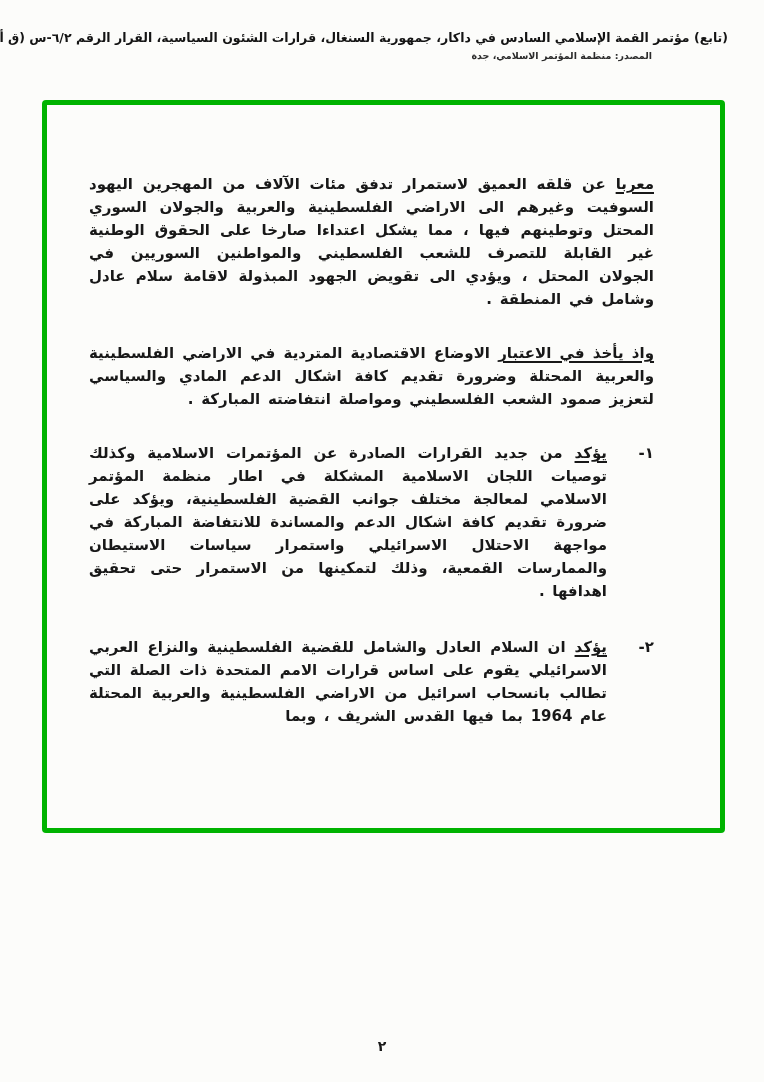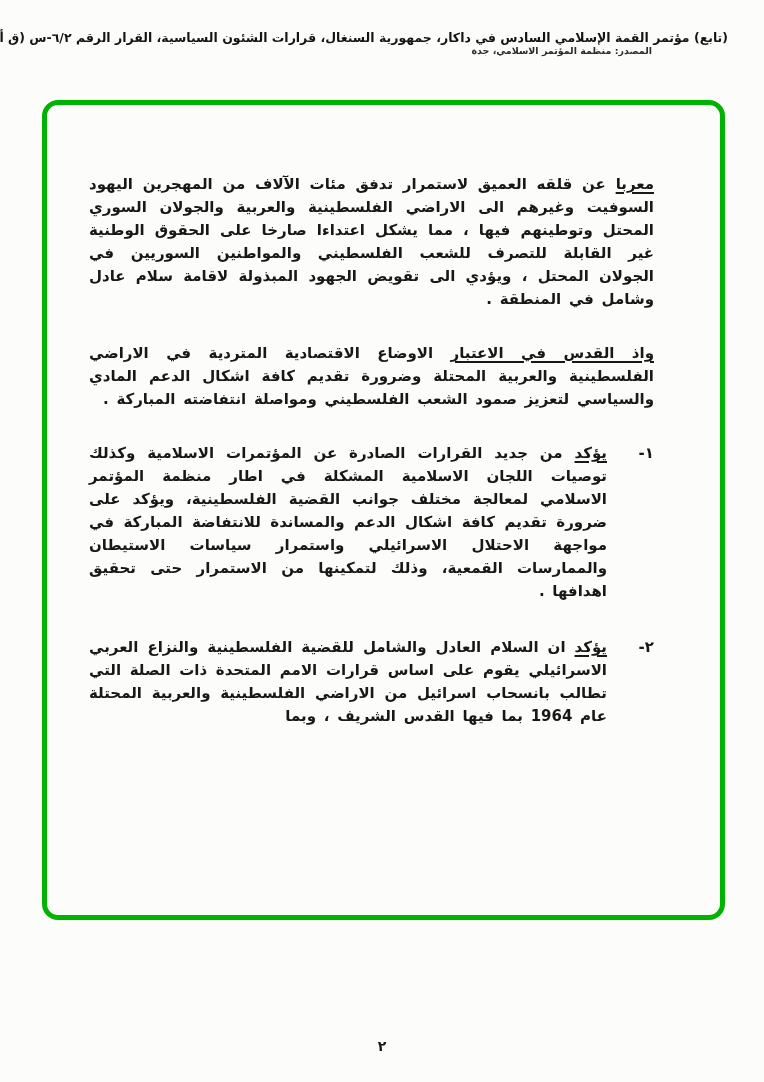--- a/index.html
+++ b/index.html
@@ -22,31 +22,32 @@
   .header-line1 {
     font-size:12.5px;
     font-weight:700;
     color:#141414;
     white-space:nowrap;
   }
   .header-line2 {
     font-size:9.5px;
     font-weight:700;
     color:#2b2b2b;
+    margin-top:5px;
     margin-right:76px;
   }
 
   .doc-frame {
     position:absolute;
     top:100px;
     right:39px;
     width:683px;
-    height:820px;
+    height:733px;
     border:5px solid var(--frame-green, #00b300);
-    border-radius:16px;
+    border-radius:4px;
     background:transparent;
   }
 
   .doc-body {
     position:absolute;
     top:68px;
     right:66px;
     left:42px;
     direction:rtl;
     text-align:justify;
@@ -90,21 +91,21 @@
 
   <div class="doc-frame">
     <div class="doc-body">
 
       <p class="para">
         <span class="lead">معربا</span>
         <span class="rest">عن قلقه العميق لاستمرار تدفق مئات الآلاف من المهجرين اليهود السوفيت وغيرهم الى الاراضي الفلسطينية والعربية والجولان السوري المحتل وتوطينهم فيها ، مما يشكل اعتداءا صارخا على الحقوق الوطنية غير القابلة للتصرف للشعب الفلسطيني والمواطنين السوريين في الجولان المحتل ، ويؤدي الى تقويض الجهود المبذولة لاقامة سلام عادل وشامل في المنطقة .</span>
       </p>
 
       <p class="para">
-        <span class="lead">واذ القدس في الاعتبار</span>
+        <span class="lead">واذ يأخذ في الاعتبار</span>
         <span class="rest">الاوضاع الاقتصادية المتردية في الاراضي الفلسطينية والعربية المحتلة وضرورة تقديم كافة اشكال الدعم المادي والسياسي لتعزيز صمود الشعب الفلسطيني ومواصلة انتفاضته المباركة .</span>
       </p>
 
 
       <div class="item">
         <span class="item-num">١-</span>
         <p class="item-text">
           <span class="lead">يؤكد</span>
           <span class="rest">من جديد القرارات الصادرة عن المؤتمرات الاسلامية وكذلك توصيات اللجان الاسلامية المشكلة في اطار منظمة المؤتمر الاسلامي لمعالجة مختلف جوانب القضية الفلسطينية، ويؤكد على ضرورة تقديم كافة اشكال الدعم والمساندة للانتفاضة المباركة في مواجهة الاحتلال الاسرائيلي واستمرار سياسات الاستيطان والممارسات القمعية، وذلك لتمكينها من الاستمرار حتى تحقيق اهدافها .</span>
         </p>

